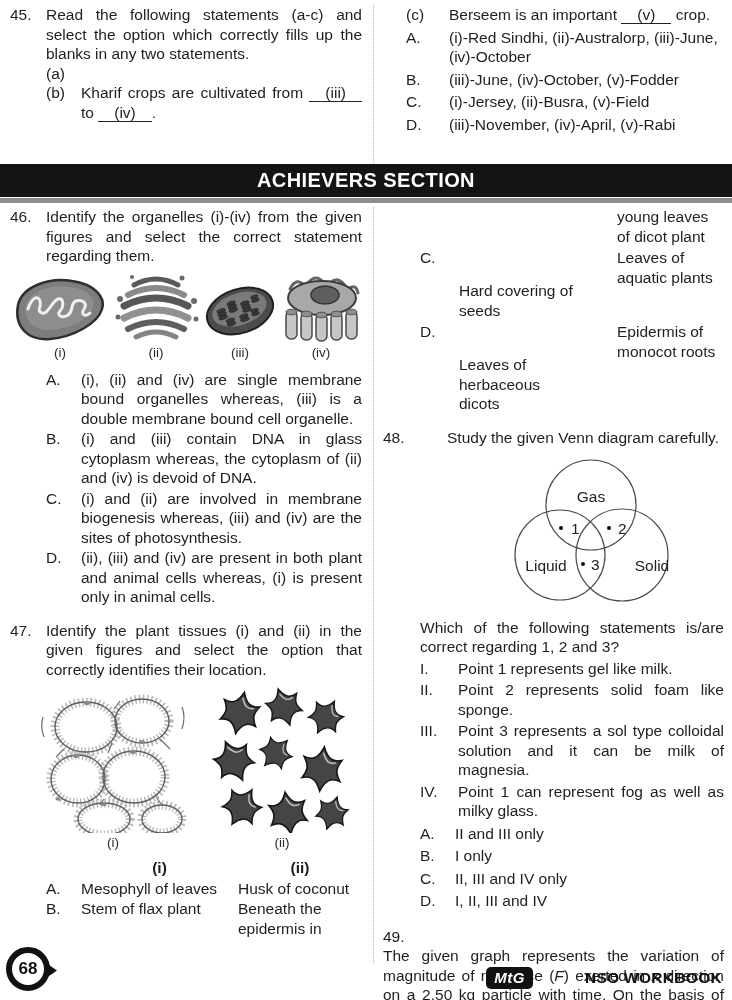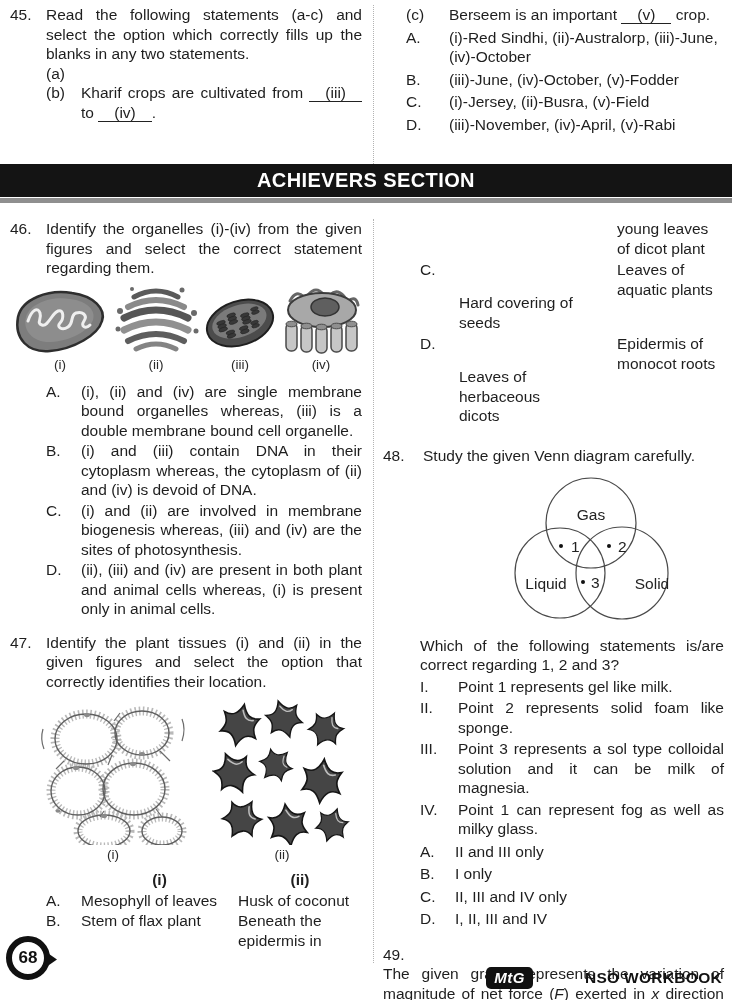--- a/index.html
+++ b/index.html
@@ -22,21 +22,21 @@
   .top-right { padding-left:32px; padding-right:12px; }
 
   
   .banner {
     background:#141414; color:#ffffff; text-align:center;
     font-weight:bold; font-size:20px; height:33px; line-height:33px;
     letter-spacing:0.4px;
   }
   .banner-under { height:5px; background:#8f8f8f; margin-top:1px; }
 
-  .main-section { padding-top:16px; height:760px; box-sizing:border-box; }
+  .main-section { padding-top:4px; height:760px; box-sizing:border-box; }
   .main-right { padding-left:9px; padding-right:8px; }
 
   
   .q { display:flex; }
   .qnum { flex:none; width:36px; }
   .qnum-r { flex:none; width:40px; }
   .qbody { flex:1; min-width:0; }
 
   .subrow { display:flex; }
   .sublab { flex:none; width:35px; }
@@ -77,26 +77,26 @@
   .contin { margin-left:234px; }
 
   
   .venn-wrap { margin:7px 0 9px 112px; }
   .stmt { display:flex; margin-top:2px; }
   .stmt-lab { flex:none; width:38px; }
   .stmt-txt { flex:1; min-width:0; }
 
   .gap14 { margin-top:14px; }
   .gap16 { margin-top:16px;flex-direction:column; }
-  .gap18 { margin-top:20px; }
+  .gap18 { margin-top:14px;gap:24px; }
   .gap10 { margin-top:10px; }
 
   
   .page-badge {
-    position:absolute; left:6px; bottom:20px; width:32px; height:32px;
+    position:absolute; left:6px; bottom:9px; width:32px; height:32px;
     border:6px solid #111; border-radius:50%; background:#fff;
     display:flex; align-items:center; justify-content:center;
     font-weight:bold; font-size:17px; color:#111;
   }
   .page-badge::after {
     content:""; position:absolute; right:-13px; top:50%; transform:translateY(-42%);
     width:0; height:0;
     border-left:13px solid #111; border-top:9px solid transparent; border-bottom:9px solid transparent;
   }
   .brand { position:absolute; right:10px; bottom:11px; display:flex; align-items:center;gap:44px; }
@@ -249,21 +249,21 @@
         </div>
       </div>
 
       <div class="indent36 opts-tight gap10">
         <div class="opt">
           <div class="optlab">A.</div>
           <div class="opttxt justify">(i), (ii) and (iv) are single membrane bound organelles whereas, (iii) is a double membrane bound cell organelle.</div>
         </div>
         <div class="opt">
           <div class="optlab">B.</div>
-          <div class="opttxt justify">(i) and (iii) contain DNA in their cytoplasm whereas, the cytoplasm of (ii) and (iv) is devoid of DNA.</div>
+          <div class="opttxt justify">(i) and (iii) contain DNA in glass cytoplasm whereas, the cytoplasm of (ii) and (iv) is devoid of DNA.</div>
         </div>
         <div class="opt">
           <div class="optlab">C.</div>
           <div class="opttxt justify">(i) and (ii) are involved in membrane biogenesis whereas, (iii) and (iv) are the sites of photosynthesis.</div>
         </div>
         <div class="opt">
           <div class="optlab">D.</div>
           <div class="opttxt justify">(ii), (iii) and (iv) are present in both plant and animal cells whereas, (i) is present only in animal cells.</div>
         </div>
       </div>

